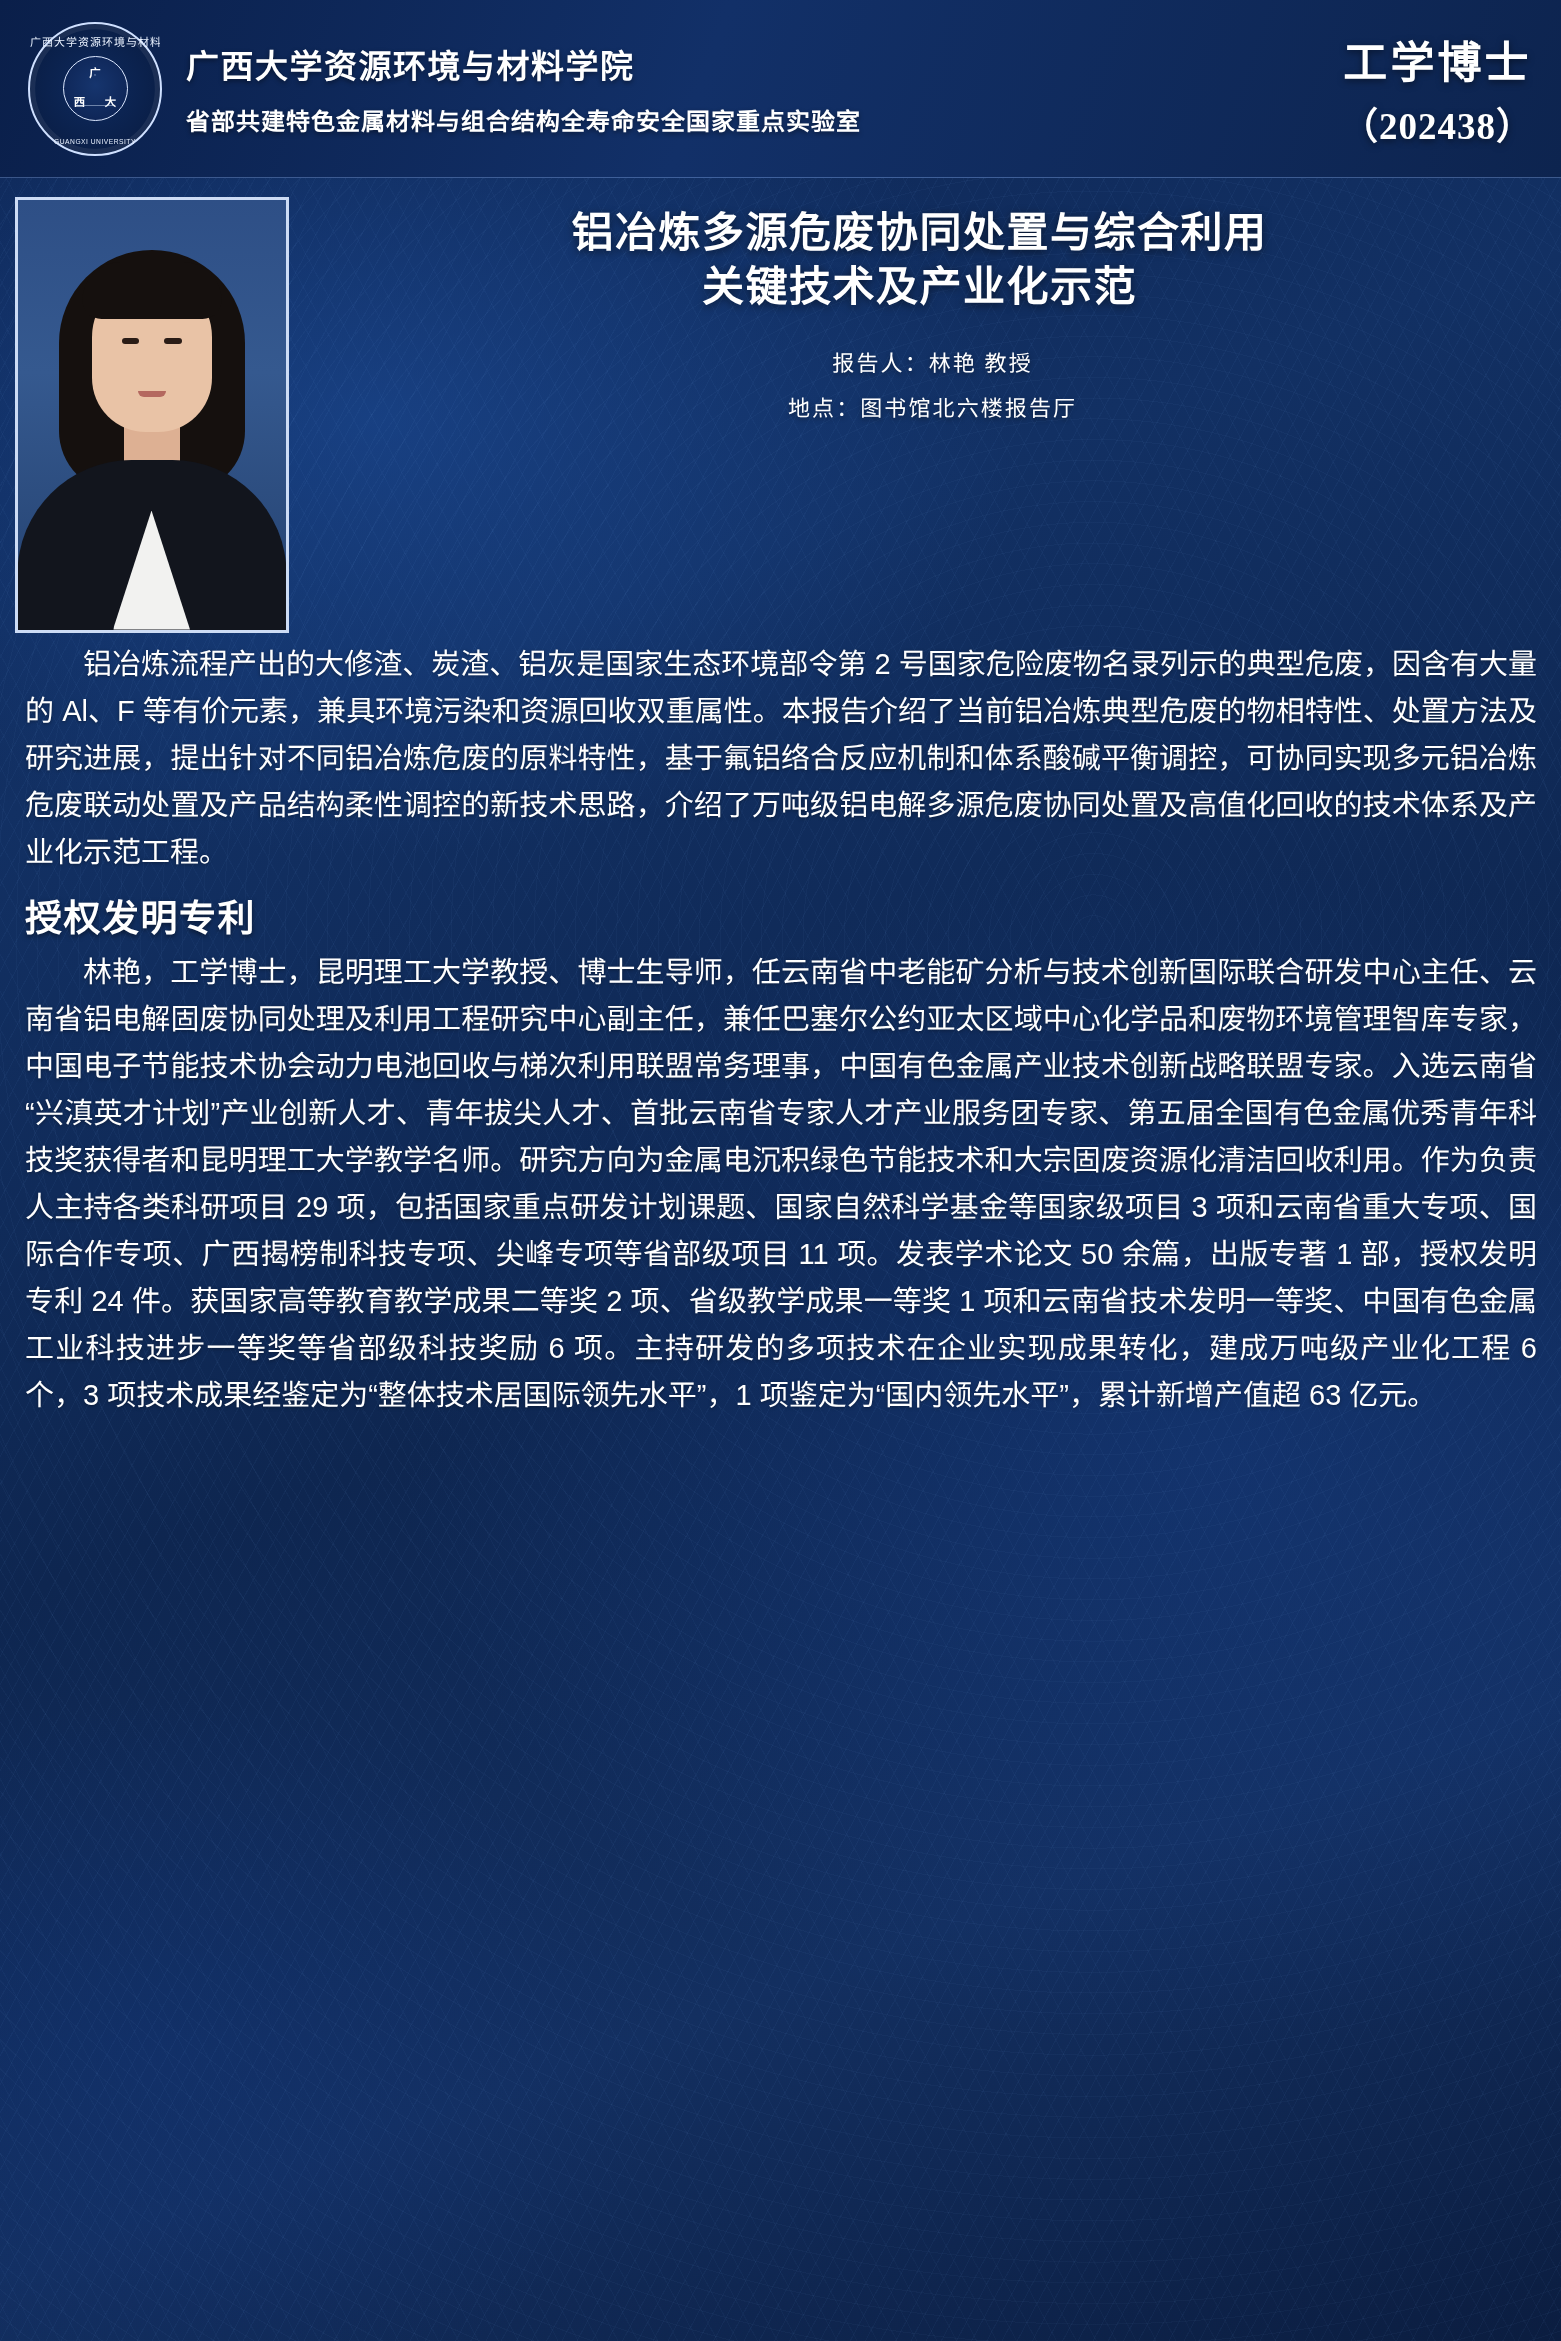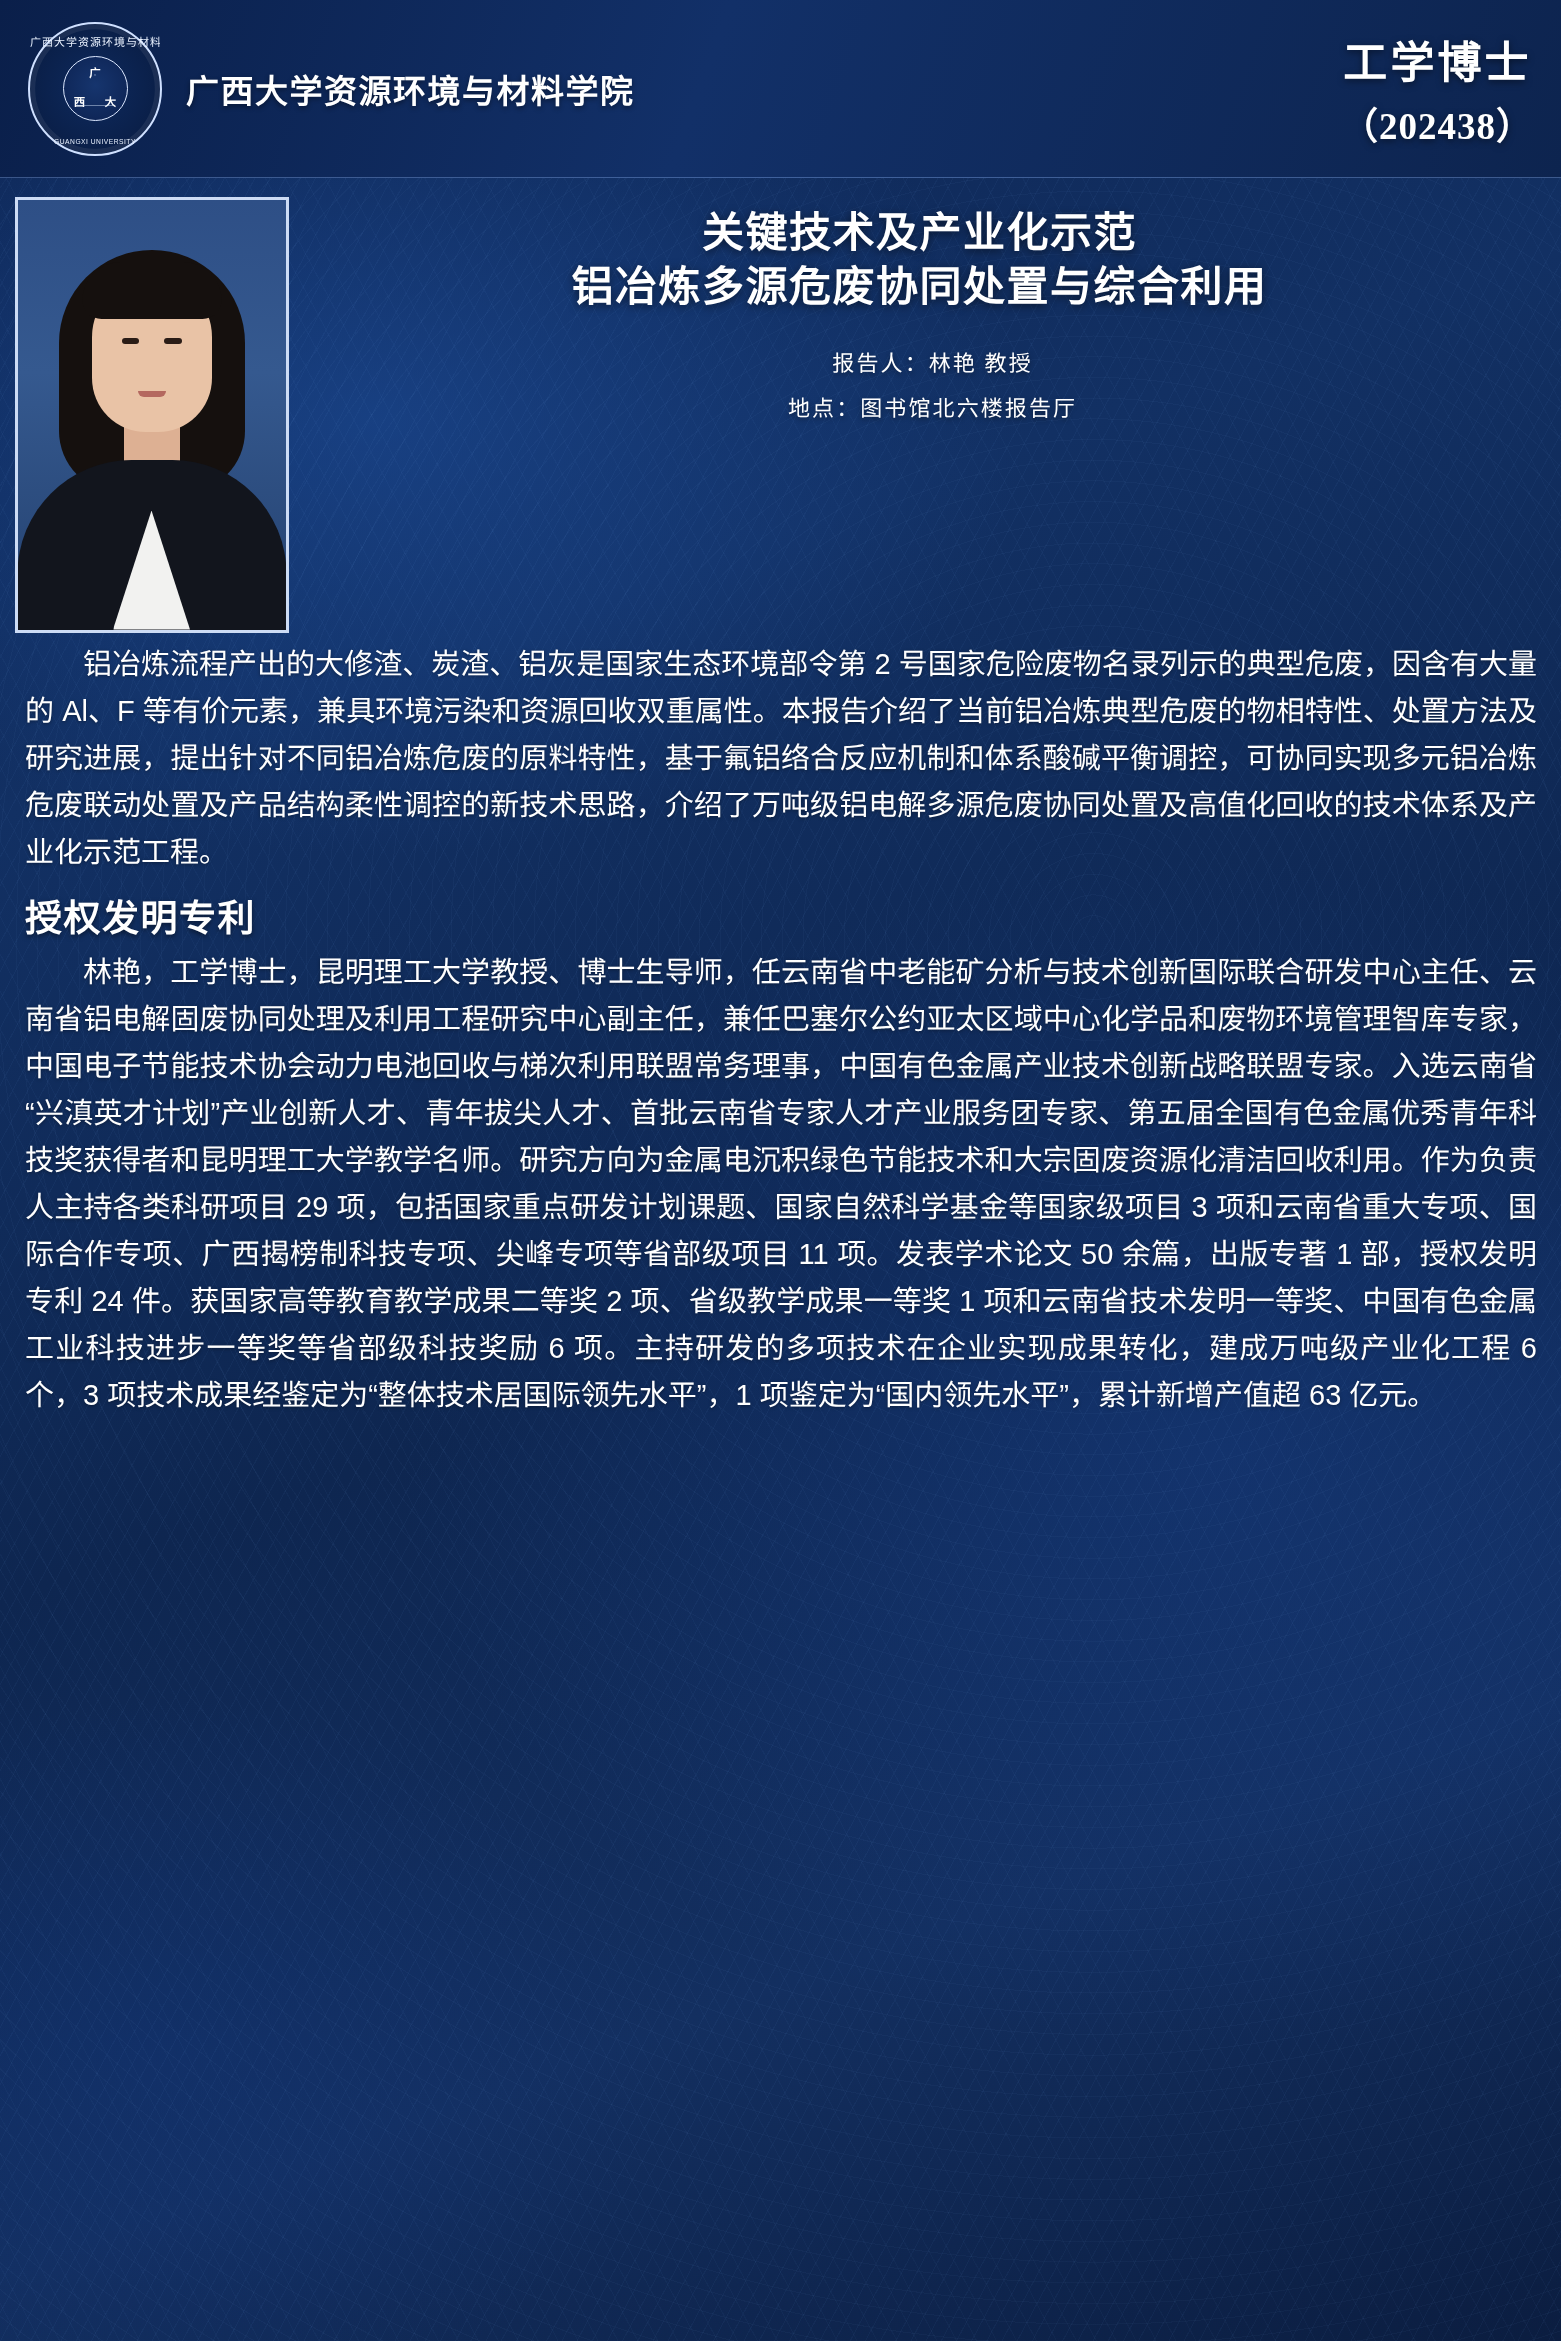--- a/index.html
+++ b/index.html
@@ -316,20 +316,21 @@
       <div class="emblem">
         <span class="l1">广</span>
         <span class="l2">西</span>
         <span class="l3">大</span>
       </div>
       <div class="ring-text-bottom">GUANGXI UNIVERSITY</div>
     </div>
 
     <div class="header-titles">
       <div class="line1">广西大学资源环境与材料学院</div>
+      <div class="line2">省部共建特色金属材料与组合结构全寿命安全国家重点实验室</div>
     </div>
 
     <div class="header-right">
       <div class="report-label">工学博士</div>
       <div class="report-number">（202438）</div>
     </div>
   </div>
 
   <div class="top-block">
     <div class="photo">
@@ -339,22 +340,22 @@
       <div class="eye left"></div>
       <div class="eye right"></div>
       <div class="mouth"></div>
       <div class="neck"></div>
       <div class="shoulders"></div>
       <div class="shirt"></div>
     </div>
 
     <div class="talk-info">
       <div class="talk-title">
+        <div>铝冶炼多源危废协同处置与综合利用</div>
         <div>关键技术及产业化示范</div>
-        <div>铝冶炼多源危废协同处置与综合利用</div>
       </div>
       <div class="talk-meta">
         <div class="row">报告人：林艳 教授</div>
         <div class="row">地点：图书馆北六楼报告厅</div>
       </div>
     </div>
   </div>
 
   <div class="section" id="intro-section">
     <p>铝冶炼流程产出的大修渣、炭渣、铝灰是国家生态环境部令第 2 号国家危险废物名录列示的典型危废，因含有大量的 Al、F 等有价元素，兼具环境污染和资源回收双重属性。本报告介绍了当前铝冶炼典型危废的物相特性、处置方法及研究进展，提出针对不同铝冶炼危废的原料特性，基于氟铝络合反应机制和体系酸碱平衡调控，可协同实现多元铝冶炼危废联动处置及产品结构柔性调控的新技术思路，介绍了万吨级铝电解多源危废协同处置及高值化回收的技术体系及产业化示范工程。</p>

